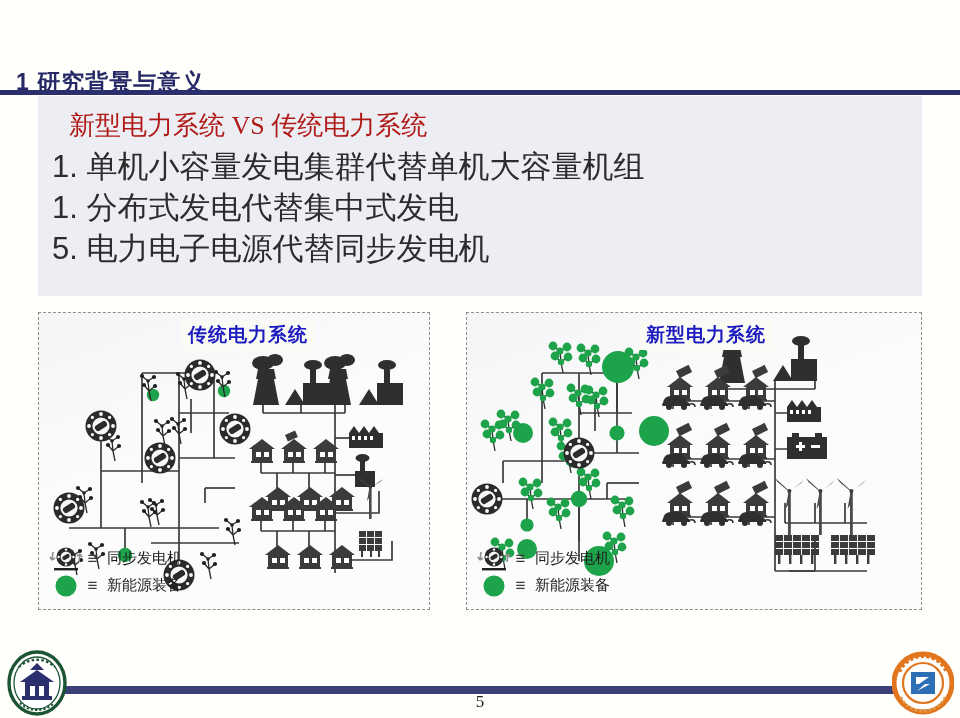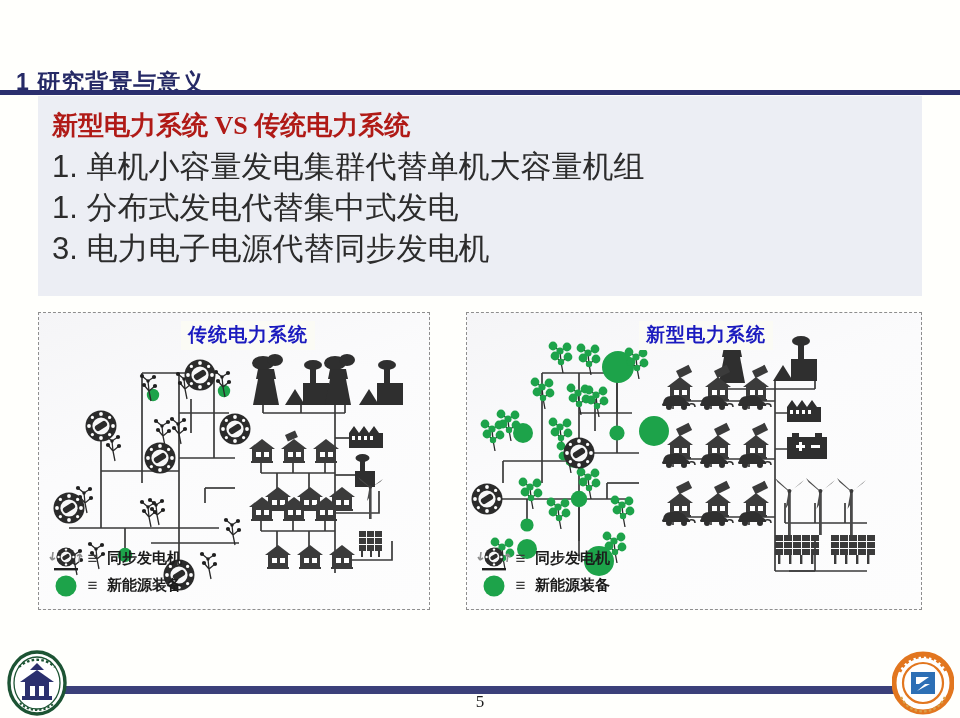--- a/index.html
+++ b/index.html
@@ -24,23 +24,23 @@
   }
 
   
   .textbox{
     position:absolute;left:38px;top:96px;width:884px;height:200px;
     background:#eceef4;
     box-sizing:border-box;
     padding:10px 0 0 14px;
   }
   .tb-head{
-    font-size:26px;font-weight:bold;color:#b01a16;
+    font-size:26px;font-weight:normal;color:#b01a16;
     font-family:"Liberation Serif","DejaVu Serif",serif;
-    letter-spacing:0px;line-height:40px;white-space:nowrap;
+    letter-spacing:0px;line-height:40px;white-space:nowrap;margin-left:17px;
   }
   .tb-head .vs{font-family:"Liberation Serif","DejaVu Serif",serif;}
   .tb-line{
     font-size:31px;color:#2c2c2c;line-height:41px;white-space:nowrap;
     font-weight:500;
   }
 
   
   .panels{position:absolute;left:38px;top:312px;width:884px;height:298px;}
   .panel{
@@ -65,21 +65,21 @@
 
   
   .legend{position:absolute;bottom:10px;left:10px;}
   .leg-row{display:flex;align-items:center;height:27px;}
   .leg-ico{width:34px;height:26px;position:relative;flex:0 0 34px;}
   .leg-eq{
     width:19px;text-align:center;color:#3a3a3a;font-size:17px;font-weight:bold;
     flex:0 0 19px;
   }
   .leg-lb{
-    font-size:15px;font-weight:bold;color:#1b1b1b;white-space:nowrap;
+    font-size:15px;font-weight:normal;color:#1b1b1b;white-space:nowrap;
     padding-left:5px;
   }
 
   
   .footer-rule{
     position:absolute;left:64px;top:686px;width:832px;height:8px;background:#3b4079;
   }
   .page-num{
     position:absolute;left:0;top:692px;width:960px;text-align:center;
     font-size:17px;color:#1a1a1a;
@@ -98,21 +98,21 @@
     <div class="slide-title">1 研究背景与意义</div>
     <div class="title-rule"></div>
   </div>
 
   <div class="textbox">
     <div class="tb-head">
       <span>新型电力系统</span><span class="vs"> VS </span><span>传统电力系统</span>
     </div>
     <div class="tb-line">1. 单机小容量发电集群代替单机大容量机组</div>
     <div class="tb-line">1. 分布式发电代替集中式发电</div>
-    <div class="tb-line">3. 电力电子电源代替同步发电机</div>
+    <div class="tb-line">5. 电力电子电源代替同步发电机</div>
   </div>
 
   <div class="panels">
 
     <div class="panel panel-left">
       <svg width="392" height="298" viewBox="0 0 392 298">
         <defs>
           <g id="gen">
             <circle cx="0" cy="0" r="15.5" fill="#2b2b2b"></circle>
             <circle cx="0" cy="0" r="8.6" fill="#f7f7f8"></circle>

